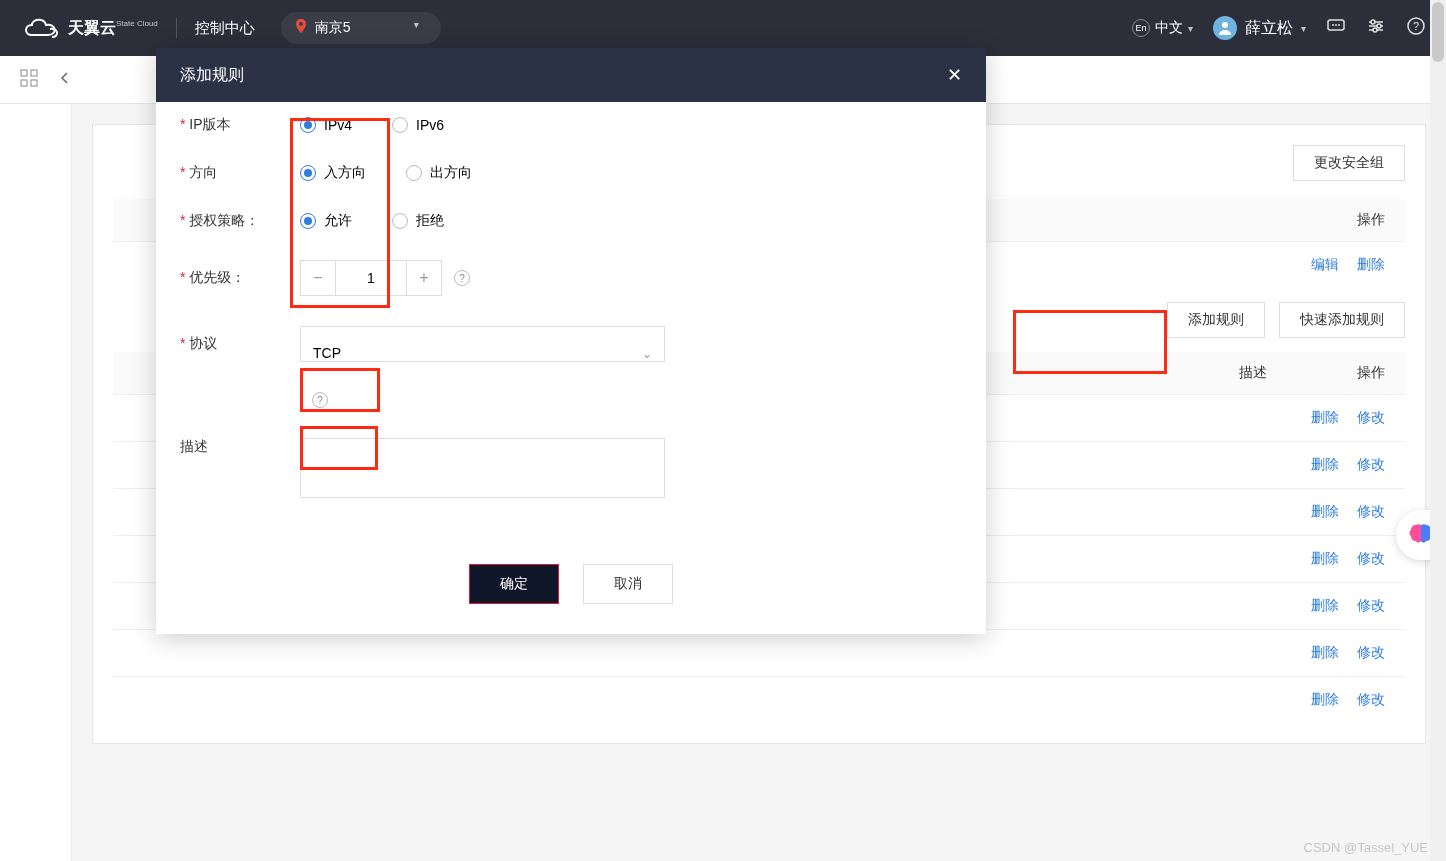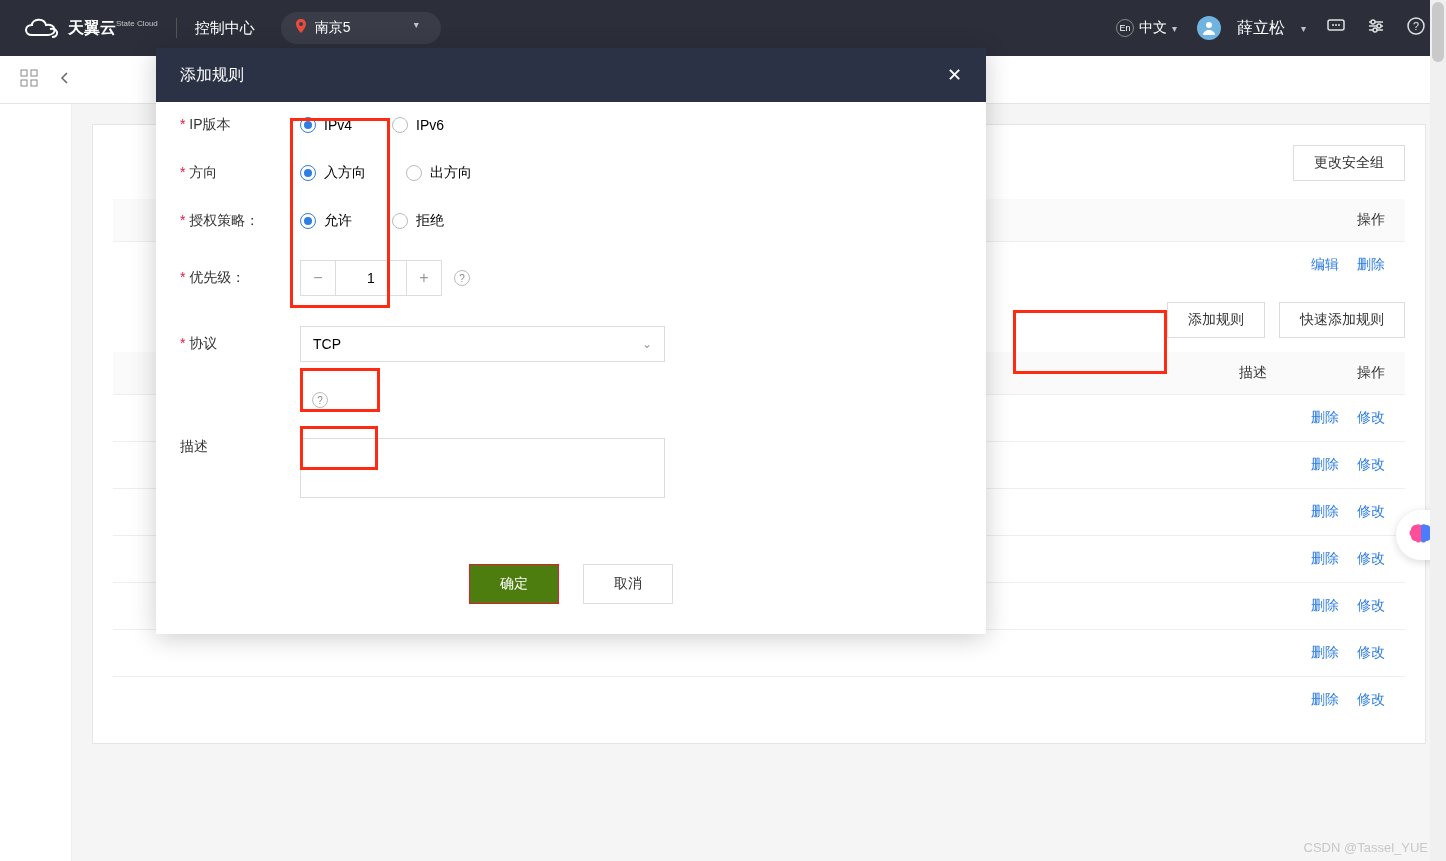--- a/index.html
+++ b/index.html
@@ -14,38 +14,38 @@
 .logo-en { font-size: 8px; opacity: 0.7; }
 .vdiv { width: 1px; height: 20px; background: #555; margin: 0 18px; }
 .control-center { font-size: 15px; }
 .region-select { margin-left: 26px; background: #3a3d48; border-radius: 18px; padding: 7px 22px 7px 14px; display: flex; align-items: flex-start; gap: 8px; cursor: pointer; min-width: 160px; }
 .pin-icon { color: #e74c3c; font-size: 14px; }
 .region-text { font-size: 14px; }
 .chevron-down { margin-left: auto; font-size: 10px; opacity: 0.7; }
 .topbar-right { margin-left: auto; display: flex; align-items: center; gap: 20px; }
 .lang { display: flex; align-items: center; gap: 5px; font-size: 14px; cursor: pointer; }
 .lang-badge { border: 1px solid #888; border-radius: 50%; width: 18px; height: 18px; display: flex; align-items: center; justify-content: center; font-size: 9px; }
-.user { display: flex; align-items: center; gap: 16px; cursor: pointer; }
+.user { display: flex; align-items: center; gap: 8px; cursor: pointer; }
 .avatar { width: 24px; height: 24px; border-radius: 50%; background: #6fb3e0; display: flex; align-items: center; justify-content: center; }
 .topbar-icon { cursor: pointer; opacity: 0.85; }
 
 
 .subheader { height: 48px; background: #fff; border-bottom: 1px solid #e5e5e5; display: flex; align-items: center; padding: 0 20px; gap: 20px; }
 .grid-icon, .back-icon { color: #666; cursor: pointer; }
 
 
 .main { display: flex; height: calc(100% - 104px); }
 .left-col { width: 72px; background: #fff; border-right: 1px solid #eee; }
 .content { flex: 1; padding: 20px; overflow: auto; }
 
 
 .bg-panel { background: #fff; border: 1px solid #e5e5e5; margin-bottom: 20px; padding: 20px; }
 .bg-actions-top { display: flex; justify-content: flex-end; gap: 12px; }
 .btn { padding: 8px 20px; border: 1px solid #ddd; background: #fff; cursor: pointer; font-size: 14px; color: #333; }
-.btn-primary { background: #4d7c0f; color: #fff; border-color: #e31937; }
+.btn-primary { background: #0f172a; color: #fff; border-color: #e31937; }
 .bg-table-header { display: flex; justify-content: flex-end; gap: 50px; padding: 12px 20px; background: #fafafa; font-size: 14px; color: #333; }
 .bg-row-actions { display: flex; justify-content: flex-end; gap: 18px; padding: 14px 20px; font-size: 14px; border-top: 1px solid #eee; }
 .link { color: #2f7de1; cursor: pointer; }
 .bg-tab-actions { display: flex; justify-content: flex-end; gap: 14px; padding: 14px 0; }
 .bg-mid-header { display: flex; padding: 12px 20px; background: #fafafa; font-size: 14px; color: #333; }
 .bg-mid-header .col-desc { margin-left: auto; margin-right: 90px; }
 
 
 .modal-mask { position: absolute; inset: 0; background: rgba(0,0,0,0); display: flex; justify-content: center; }
 .modal { position: absolute; top: 48px; left: 156px; width: 830px; background: #fff; box-shadow: 0 4px 24px rgba(0,0,0,0.2); }
@@ -58,21 +58,21 @@
 .form-label.req::before { content: "* "; color: #e31937; }
 .radio-group { display: flex; gap: 40px; align-items: center; }
 .radio { display: flex; align-items: center; gap: 8px; cursor: pointer; font-size: 14px; }
 .radio-dot { width: 16px; height: 16px; border: 1px solid #bbb; border-radius: 50%; display: inline-flex; align-items: center; justify-content: center; }
 .radio.selected .radio-dot { border-color: #2f7de1; }
 .radio.selected .radio-dot::after { content: ""; width: 8px; height: 8px; background: #2f7de1; border-radius: 50%; }
 .stepper { display: flex; }
 .stepper button { width: 36px; height: 36px; border: 1px solid #ddd; background: #fff; cursor: pointer; color: #999; font-size: 16px; }
 .stepper input { width: 70px; height: 36px; border: 1px solid #ddd; border-left: none; border-right: none; text-align: center; font-size: 14px; }
 .help-icon { margin-left: 12px; width: 16px; height: 16px; border: 1px solid #bbb; border-radius: 50%; display: inline-flex; align-items: center; justify-content: center; font-size: 10px; color: #888; cursor: pointer; }
-.select, .text-input, .textarea { border: 1px solid #ddd; padding: 0 12px; height: 36px; font-size: 14px; width: 365px; display: flex; align-items: center; justify-content: space-between; cursor: pointer; background: #fff; }
+.select, .text-input, .textarea { border: 1px solid #ddd; padding: 0 12px; height: 36px; font-size: 14px; width: 365px; display: flex; align-items: flex-end; justify-content: space-between; cursor: pointer; background: #fff; }
 .textarea { height: 60px; resize: none; padding: 8px 12px; }
 .text-input { cursor: text; }
 input.text-input { outline: none; }
 .select-arrow { color: #999; font-size: 12px; }
 
 
 .hl { position: absolute; border: 3px solid #ff2a12; pointer-events: none; }
 .hl1 { top: 118px; left: 290px; width: 100px; height: 190px; } 
 .hl2 { top: 368px; left: 300px; width: 80px; height: 44px; } 
 .hl3 { top: 426px; left: 300px; width: 78px; height: 44px; } 

